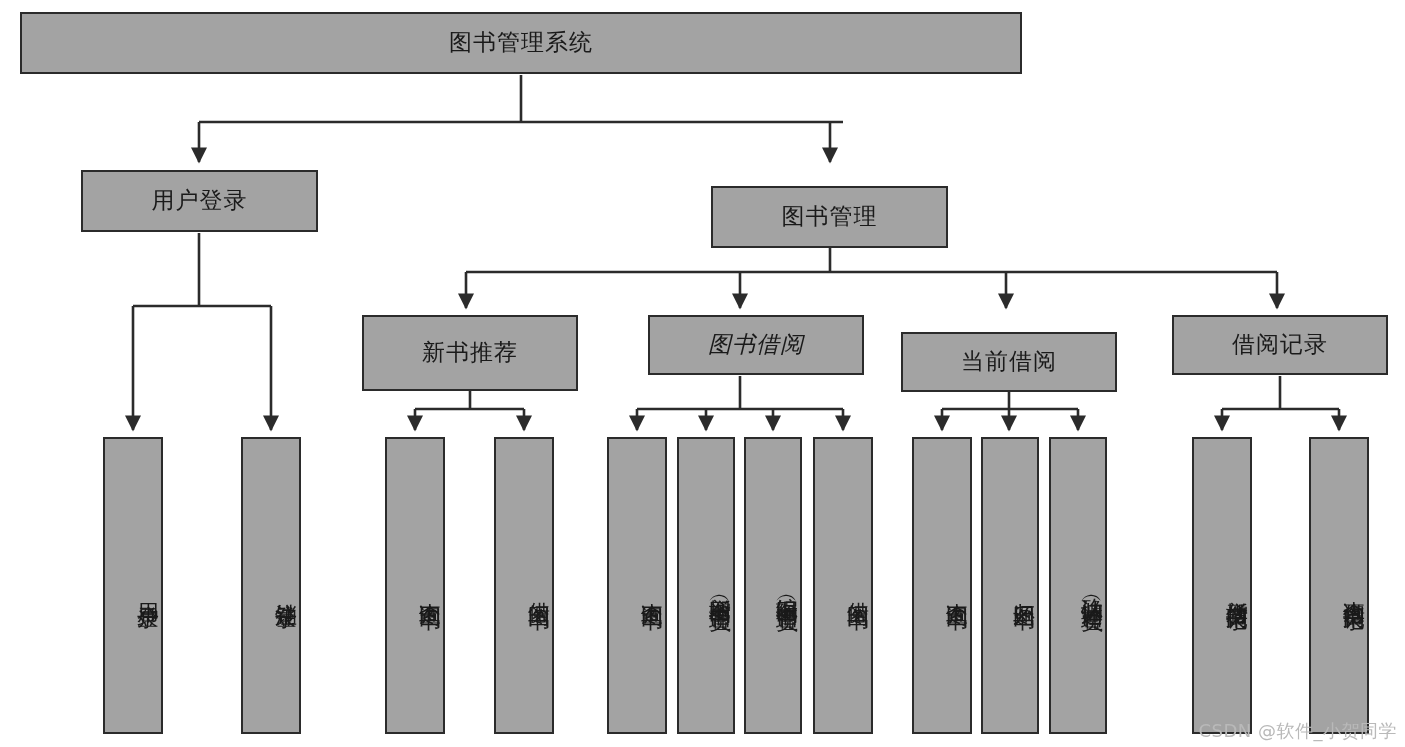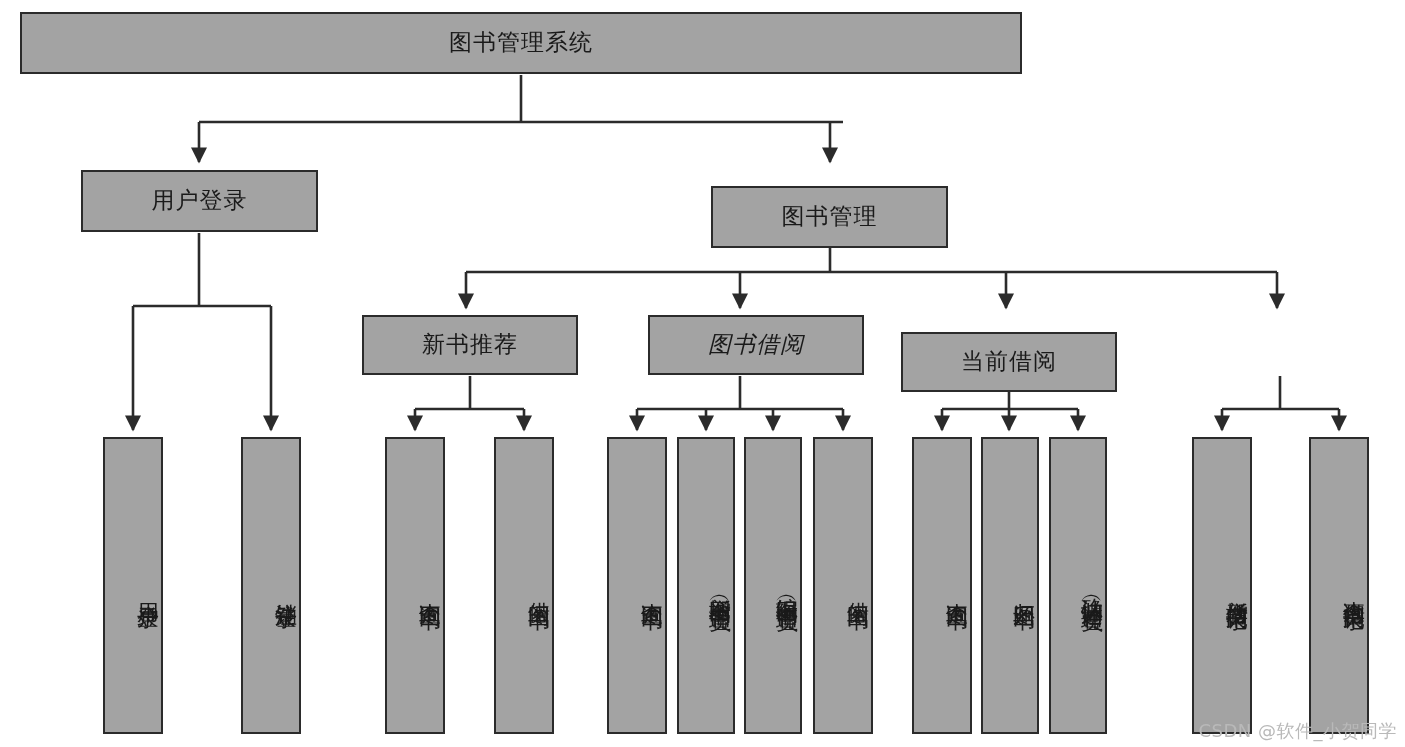--- a/index.html
+++ b/index.html
@@ -126,28 +126,31 @@
     <span>图书管理系统</span>
   </div>
 
   <div class="node horiz" style="left:81px; top:170px; width:237px; height:62px;">
     <span>用户登录</span>
   </div>
   <div class="node horiz" style="left:711px; top:170px; width:237px; height:62px;margin-top:16px;">
     <span>图书管理</span>
   </div>
 
-  <div class="node horiz" style="left:362px; top:315px; width:216px; height:60px;">
+  <div class="node horiz" style="left:362px; top:315px; width:216px; height:76px;">
     <span>新书推荐</span>
   </div>
   <div class="node horiz" style="left:648px; top:315px; width:216px; height:60px;font-style:italic;">
     <span>图书借阅</span>
   </div>
   <div class="node horiz" style="left:901px; top:332px; width:216px; height:60px;text-align:center;">
     <span>当前借阅</span>
+  </div>
+  <div class="node horiz" style="left:1172px; top:315px; width:216px; height:60px;">
+    <span>借阅记录</span>
   </div>
 
   <div class="node vert" style="left:103px; top:437px; width:60px; height:297px;">
     <span class="vlabel">用户登录</span>
   </div>
   <div class="node vert" style="left:241px; top:437px; width:60px; height:297px;">
     <span class="vlabel">注销登录</span>
   </div>
 
   <div class="node vert" style="left:385px; top:437px; width:60px; height:297px;">

